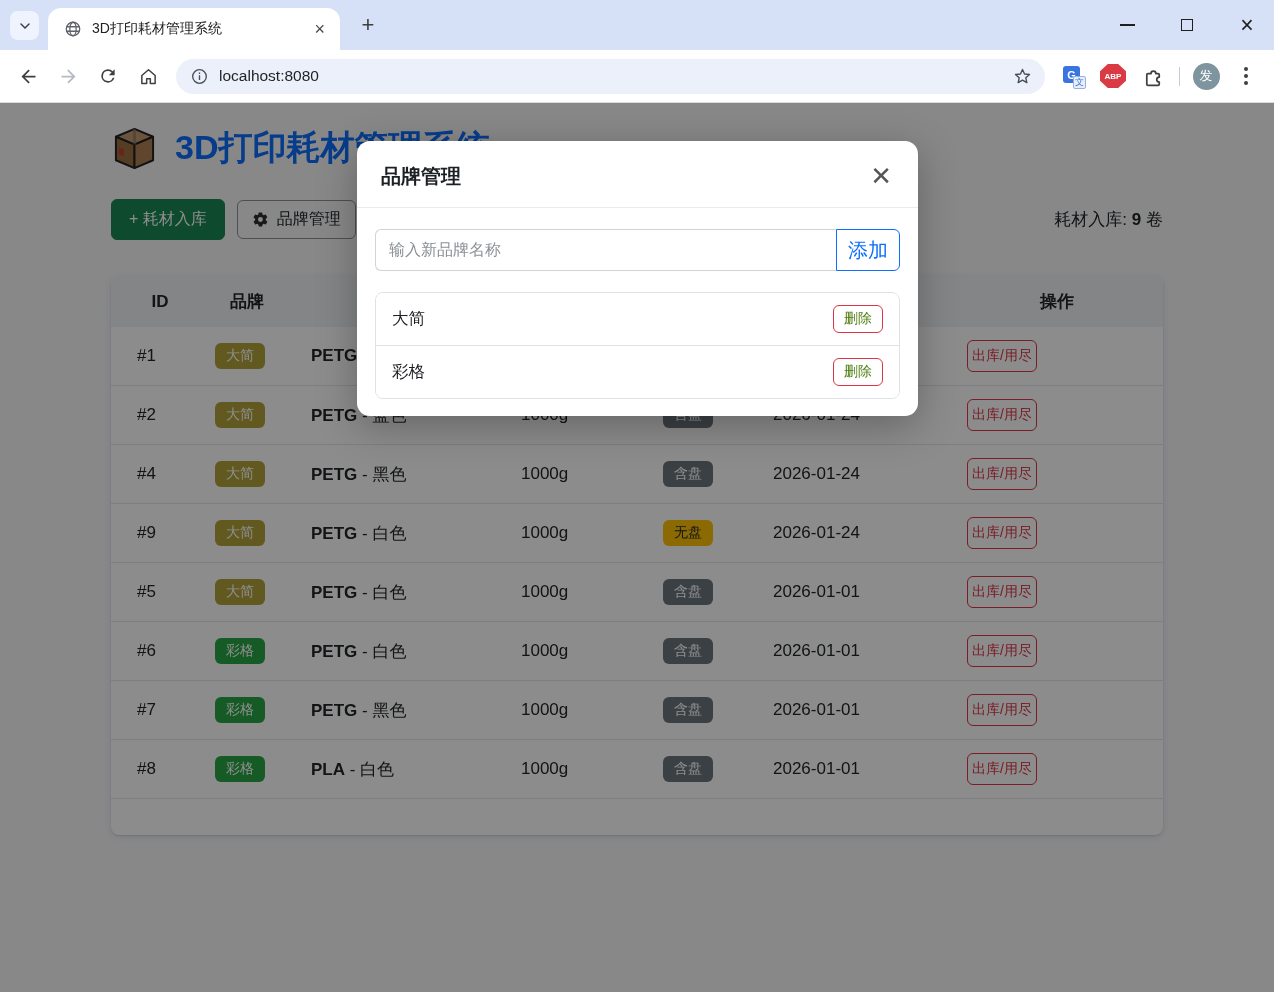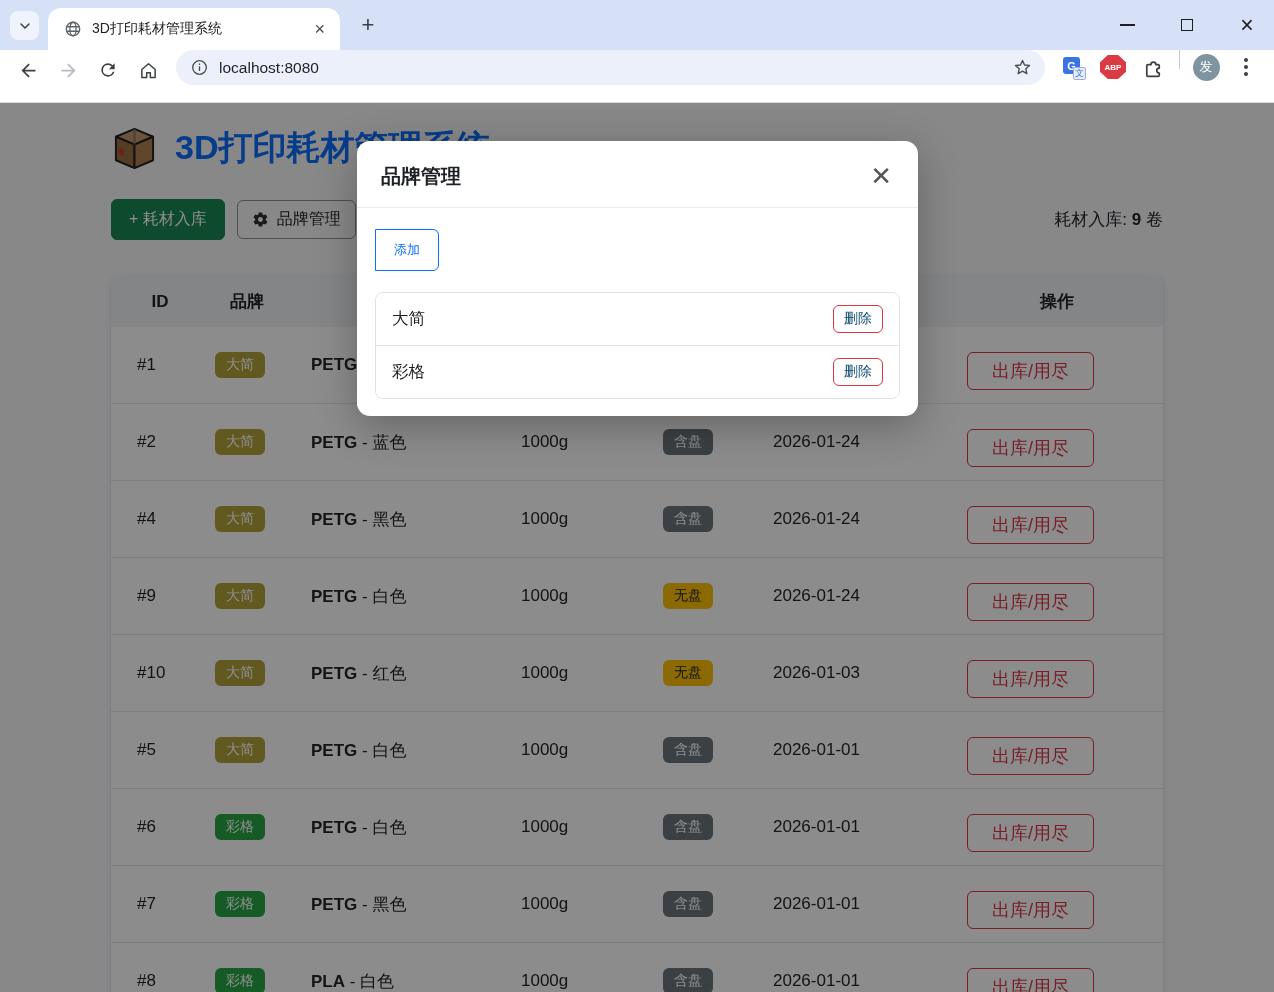--- a/index.html
+++ b/index.html
@@ -17,21 +17,21 @@
   .tab-close { font-size:18px; color:#45494d; line-height:1; cursor:pointer; padding:0 3px; }
   .newtab { position:absolute; left:354px; top:11px; width:28px; height:28px; font-size:22px;
     color:#3c4043; display:flex; align-items:center; justify-content:center; cursor:pointer; }
   .win-controls { position:absolute; right:16px; top:0; height:50px; display:flex; align-items:center; gap:38px; }
   .win-btn { display:flex; align-items:center; justify-content:center; width:22px; height:22px; cursor:pointer; }
   .ic-min { width:15px; height:2px; background:#1f1f1f; }
   .ic-max { width:12px; height:12px; border:1.5px solid #1f1f1f; }
   .ic-close { font-size:23px; font-weight:300; color:#1f1f1f; line-height:1; }
 
   .toolbar { height:53px; background:#ffffff; border-bottom:1px solid #d9dce5;
-    display:flex; padding:0 8px; }
+    display:flex; align-items:center; padding:0 8px; }
   .nav-btn { width:40px; height:40px; display:flex; align-items:center; justify-content:center; cursor:pointer; }
   .omnibox { flex:1; height:35px; background:#ecf0fa; border-radius:18px; display:flex;
     align-items:center; padding:0 12px 0 14px; margin:0 8px; cursor:text; }
   .url { flex:1; margin-left:10px; font-size:15.5px; color:#1f2125; }
   .ext-btn { width:34px; height:34px; display:flex; align-items:center; justify-content:center;
     position:relative; cursor:pointer; margin:0 3px; }
   .sep { width:1px; height:19px; background:#c6cad6; margin:0 6px; }
   .t-wrap { position:relative; width:20px; height:20px; }
   .t-main { width:17px; height:17px; background:#3a74e0; border-radius:3px; color:#fff;
     font-weight:bold; font-size:11px; display:flex; align-items:center; justify-content:center; }
@@ -63,44 +63,44 @@
 
   .card { margin-top:36px; background:#fff; border-radius:8px; overflow:hidden;
     box-shadow:0 1px 2px rgba(0,0,0,.12), 0 2px 10px rgba(0,0,0,.08); padding-bottom:36px; }
   table { width:100%; border-collapse:collapse; font-size:17px; color:#212529; table-layout:fixed; }
   thead th { background:#f0f2f4; text-align:center; padding:14px 16px; font-weight:700; }
   th:first-child, td:first-child { padding-left:26px; }
   tbody td { padding:13px 16px; border-bottom:1px solid #e3e6ea; }
   .badge { display:inline-block; border-radius:6px; padding:4px 11px; font-size:14px; line-height:1.25; }
   .c-type b { font-weight:700; }
   .act-btn { border:1px solid #dc3545; color:#dc3545; background:transparent; border-radius:6px;
-    padding:6px 24px; font-size:18px; cursor:pointer; white-space:nowrap;margin-top:12px; }
+    padding:6px 4px; font-size:14px; cursor:pointer; white-space:nowrap; }
 
   
   .backdrop { position:absolute; inset:0; background:rgba(0,0,0,.45); z-index:4; }
   .modal { position:absolute; left:357px; top:38px; width:561px; background:#fff; z-index:5;
     border-radius:13px; box-shadow:0 10px 40px rgba(0,0,0,.28); }
   .modal-head { display:flex; align-items:center; justify-content:space-between;
     padding:22px 26px 17px 24px; border-bottom:1px solid #e9ecef; }
   .modal-title { font-size:20px; font-weight:600; color:#1c1f23; }
   .modal-close { font-size:26px; font-weight:300; color:#555; line-height:.8; cursor:pointer; }
   .modal-body { padding:21px 18px 17px; }
   .igroup { display:flex; }
   .igroup input { flex:1; height:42px; border:1px solid #ced4da; border-right:none;
     border-radius:6px 0 0 6px; padding:0 13px; font-size:16px; outline:none; color:#212529;
     font-family:inherit; }
   .igroup input::placeholder { color:#8a9096; }
   .add-btn { width:64px; height:42px; border:1px solid #0d6efd; background:#fff; color:#0d6efd;
-    font-size:13px; border-radius:0 6px 6px 0; cursor:pointer; font-family:inherit; }
+    font-size:20px; border-radius:0 6px 6px 0; cursor:pointer; font-family:inherit; }
   .brand-list { margin-top:21px; border:1px solid #dee2e6; border-radius:8px; overflow:hidden; }
   .brand-item { display:flex; align-items:center; justify-content:space-between;
     padding:12px 16px; background:#fff; }
   .brand-item + .brand-item { border-top:1px solid #dee2e6; }
   .brand-name { font-size:16.5px; color:#1c1f23; }
-  .del-btn { border:1px solid #dc3545; color:#0c4a6e; background:#fff; border-radius:6px;
+  .del-btn { border:1px solid #dc3545; color:#4d7c0f; background:#fff; border-radius:6px;
     padding:4px 10px; font-size:14px; cursor:pointer; font-family:inherit; }
 </style>
 </head>
 <body>
 
 <div class="browser">
   <div class="tabstrip">
     <div class="tab-chevron">
       <svg width="16" height="16" viewBox="0 0 24 24">
           <polyline points="6,9 12,15 18,9" fill="none" stroke="#3c4043" stroke-width="2.2" stroke-linecap="round"></polyline>
@@ -282,29 +282,20 @@
             <tr>
               <td>#9</td>
               <td><span class="badge" style="background: rgb(179, 162, 59); color: rgb(255, 255, 255);">大简</span></td>
               <td class="c-type"><b>PETG</b> - 白色</td>
               <td>1000g</td>
               <td><span class="badge" style="background: rgb(255, 193, 7); color: rgb(33, 37, 41);">无盘</span></td>
               <td>2026-01-24</td>
               <td><button class="act-btn">出库/用尽</button></td>
             </tr>
             <tr>
-              <td>#10</td>
-              <td><span class="badge" style="background: rgb(179, 162, 59); color: rgb(255, 255, 255);">大简</span></td>
-              <td class="c-type"><b>PETG</b> - 红色</td>
-              <td>1000g</td>
-              <td><span class="badge" style="background: rgb(255, 193, 7); color: rgb(33, 37, 41);">无盘</span></td>
-              <td>2026-01-03</td>
-              <td><button class="act-btn">出库/用尽</button></td>
-            </tr>
-            <tr>
               <td>#5</td>
               <td><span class="badge" style="background: rgb(179, 162, 59); color: rgb(255, 255, 255);">大简</span></td>
               <td class="c-type"><b>PETG</b> - 白色</td>
               <td>1000g</td>
               <td><span class="badge" style="background: rgb(108, 117, 125); color: rgb(255, 255, 255);">含盘</span></td>
               <td>2026-01-01</td>
               <td><button class="act-btn">出库/用尽</button></td>
             </tr>
             <tr>
               <td>#6</td>
@@ -339,20 +330,21 @@
   </div>
 
   <div class="backdrop"></div>
   <div class="modal">
     <div class="modal-head">
       <span class="modal-title">品牌管理</span>
       <span class="modal-close">✕</span>
     </div>
     <div class="modal-body">
       <div class="igroup">
+        <input type="text" placeholder="输入新品牌名称" style="">
         <button class="add-btn">添加</button>
       </div>
       <div class="brand-list">
           <div class="brand-item">
             <span class="brand-name">大简</span>
             <button class="del-btn">删除</button>
           </div>
           <div class="brand-item">
             <span class="brand-name">彩格</span>
             <button class="del-btn">删除</button>

